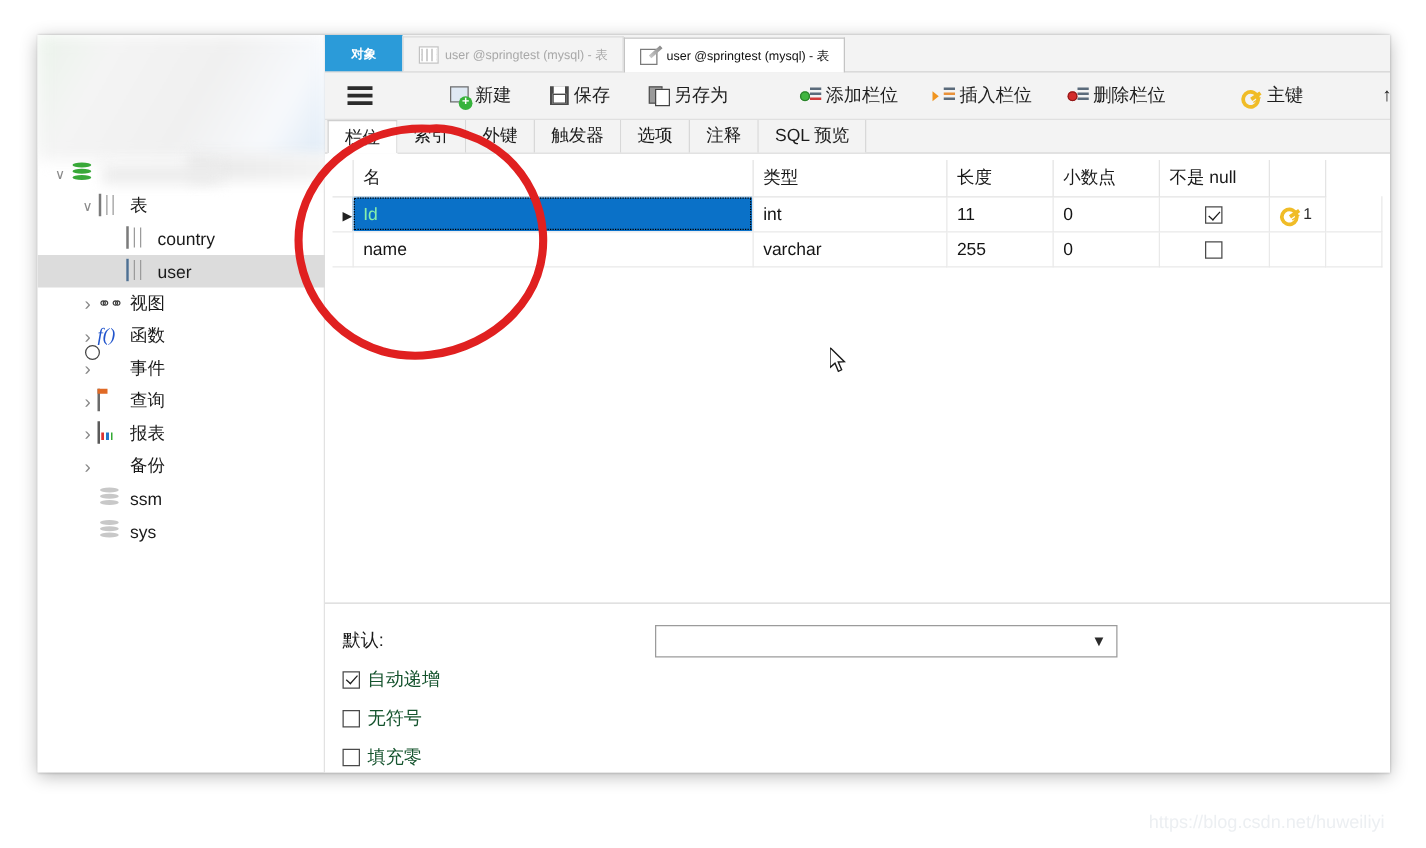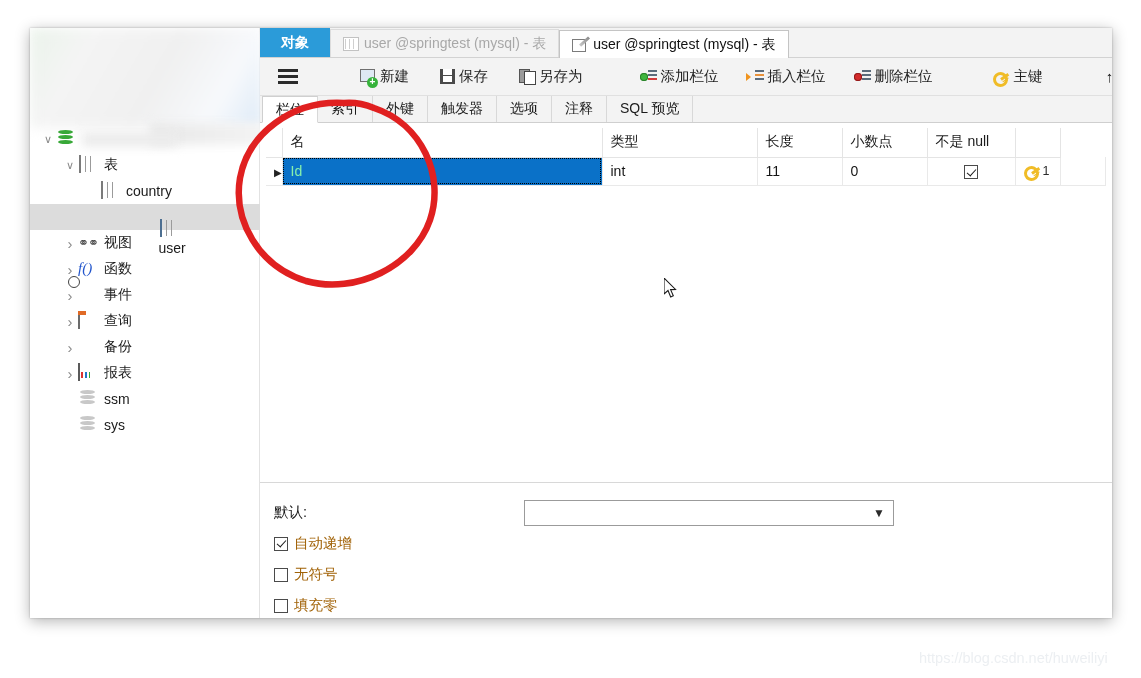--- a/index.html
+++ b/index.html
@@ -97,21 +97,21 @@
   
   .content { position: absolute; left: 230px; top: 0px; right: 0; bottom: 0; background: #fff; }
 
   
   .tabstrip {
     position: relative; height: 30px; background: #f3f3f3;
     border-bottom: 1px solid #d2d2d2; display: flex; align-items: flex-end;
   }
   .tab {
     height: 28px; display: flex; align-items: center; gap: 5px;
-    padding: 0 12px; font-size: 14px; white-space: nowrap;
+    padding: 0 12px; font-size: 10px; white-space: nowrap;
     border: 1px solid transparent; border-bottom: none; cursor: default;
   }
   .tab.obj {
     background: #2b9bd9; color: #ffffff; font-weight: bold; height: 30px;
     padding: 0 20px; justify-content: center;
   }
   .tab.inactive { background: #f3f3f3; color: #a8a8a8; border-color: #dcdcdc; border-bottom: none; }
   .tab.active { background: #ffffff; color: #111; border-color: #c4c4c4; position: relative; top: 1px; }
   .tabicon { width: 16px; height: 14px; position: relative; flex: 0 0 16px; }
   .tabicon.tblgray {
@@ -241,21 +241,21 @@
     display: flex; align-items: center; justify-content: flex-end; padding-right: 8px;
     font-size: 12px; color: #2b2b2b;
   }
   .pinput { width: 370px; height: 30px; border: 1px solid #9b9b9b; background: #fff; }
   .dotsbtn {
     width: 23px; height: 23px; border: 1px solid #a0a0a0; background: #f0f0f0;
     margin-left: 6px; display: flex; align-items: center; justify-content: center;
   }
   .dotsbtn i { display: block; width: 11px; height: 4px;
     background: linear-gradient(90deg,#d33 0 3px,#fff 3px 4px,#e8a13a 4px 7px,#fff 7px 8px,#3357cc 8px 11px); }
-  .cbrow { display: flex; align-items: center; gap: 6px; height: 31px; font-size: 14.5px; color: #a16207; }
+  .cbrow { display: flex; align-items: center; gap: 6px; height: 31px; font-size: 14.5px; color: #14532d; }
   
   .csdn {
     position: absolute; left: 919px; top: 650px; color: #eceff2;
     font-size: 14.5px; font-family: "Liberation Sans", sans-serif;
   }
 
   
   .redcircle { position: absolute; left: 232px; top: 96px; width: 215px; height: 196px; z-index: 50;
     pointer-events: none; }
 </style>
@@ -278,21 +278,21 @@
           <div class="tnode" style="padding-left: 32px;">
             <span class="chev open"></span>
             <span class="ticon"><span class="ic-tbl"></span></span>
             <span class="tlabel">表</span>
           </div>
           <div class="tnode" style="padding-left: 54px;">
             <span class="chev none"></span>
             <span class="ticon"><span class="ic-tbl"></span></span>
             <span class="tlabel">country</span>
           </div>
-          <div class="tnode sel" style="padding-left: 54px; flex-direction: column;">
+          <div class="tnode sel" style="padding-left: 54px;">
             <span class="chev none"></span>
             <span class="ticon"><span class="ic-tbl blue"></span></span>
             <span class="tlabel">user</span>
           </div>
           <div class="tnode" style="padding-left: 32px;">
             <span class="chev closed"></span>
             <span class="ticon"><span class="ic-view">⚭⚭</span></span>
             <span class="tlabel">视图</span>
           </div>
           <div class="tnode" style="padding-left: 32px;">
@@ -305,27 +305,27 @@
             <span class="ticon"><span class="ic-evt"></span></span>
             <span class="tlabel">事件</span>
           </div>
           <div class="tnode" style="padding-left: 32px;">
             <span class="chev closed"></span>
             <span class="ticon"><span class="ic-qry"></span></span>
             <span class="tlabel">查询</span>
           </div>
           <div class="tnode" style="padding-left: 32px;">
             <span class="chev closed"></span>
+            <span class="ticon"><span class="ic-rpt"></span></span>
+            <span class="tlabel">报表</span>
+          </div>
+          <div class="tnode" style="padding-left: 32px;">
+            <span class="chev closed"></span>
             <span class="ticon"><span class="ic-bak"></span></span>
             <span class="tlabel">备份</span>
-          </div>
-          <div class="tnode" style="padding-left: 32px;">
-            <span class="chev closed"></span>
-            <span class="ticon"><span class="ic-rpt"></span></span>
-            <span class="tlabel">报表</span>
           </div>
           <div class="tnode" style="padding-left: 32px;">
             <span class="chev none"></span>
             <span class="ticon"><span class="ic-db gray"><i></i><i></i><i></i></span></span>
             <span class="tlabel">ssm</span>
           </div>
           <div class="tnode" style="padding-left: 32px;">
             <span class="chev none"></span>
             <span class="ticon"><span class="ic-db gray"><i></i><i></i><i></i></span></span>
             <span class="tlabel">sys</span>
@@ -464,20 +464,30 @@
                 <td class="">0</td>
                 <td class="center"><span class="chk on"></span></td>
                 <td>
                   <span class="keycell">
                     <span class="ic-key"></span>
                     <span class="keynum">1</span>
                   </span>
                 </td>
                 <td></td>
               </tr>
+              <tr class="">
+                <td class="marker"></td>
+                <td class="namecell">name</td>
+                <td class="">varchar</td>
+                <td class="">255</td>
+                <td class="">0</td>
+                <td class="center"><span class="chk"></span></td>
+                <td></td>
+                <td></td>
+              </tr>
             </tbody>
         </table>
 
         <svg class="cursor" viewBox="0 0 13 20">
           <polygon points="0,0 0,16 4,12.5 6.7,19 9.3,17.8 6.6,11.6 11.5,11.4" fill="#ffffff" stroke="#1a1a1a" stroke-width="1.1"></polygon>
         </svg>
       </div>
 
       <div class="props">
         <div class="prow">

